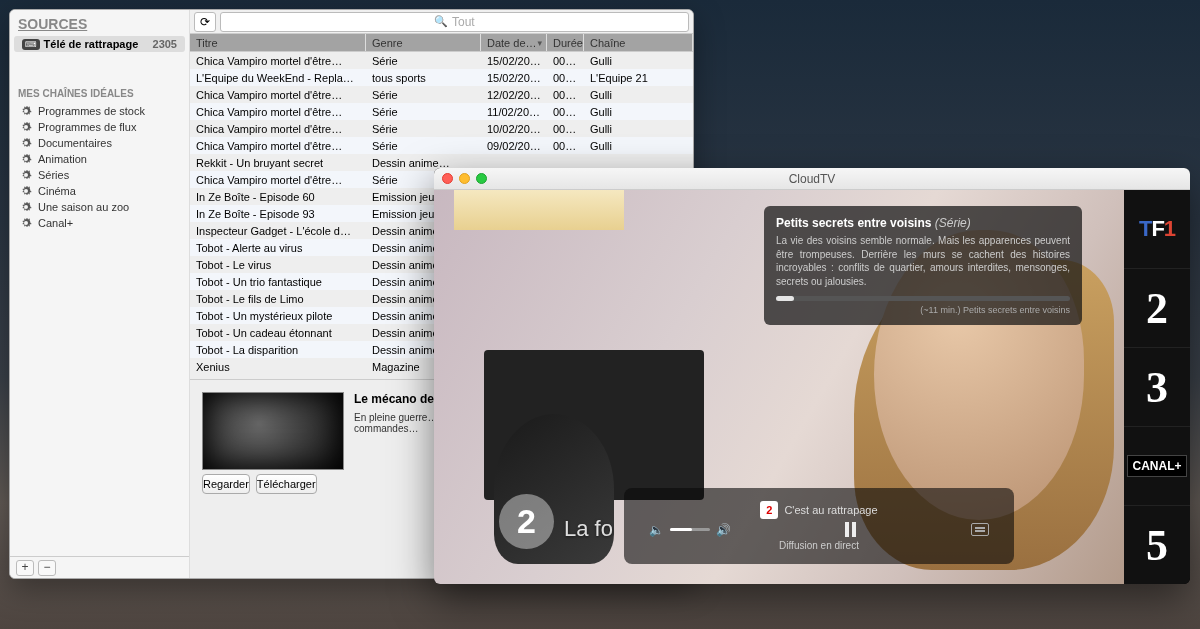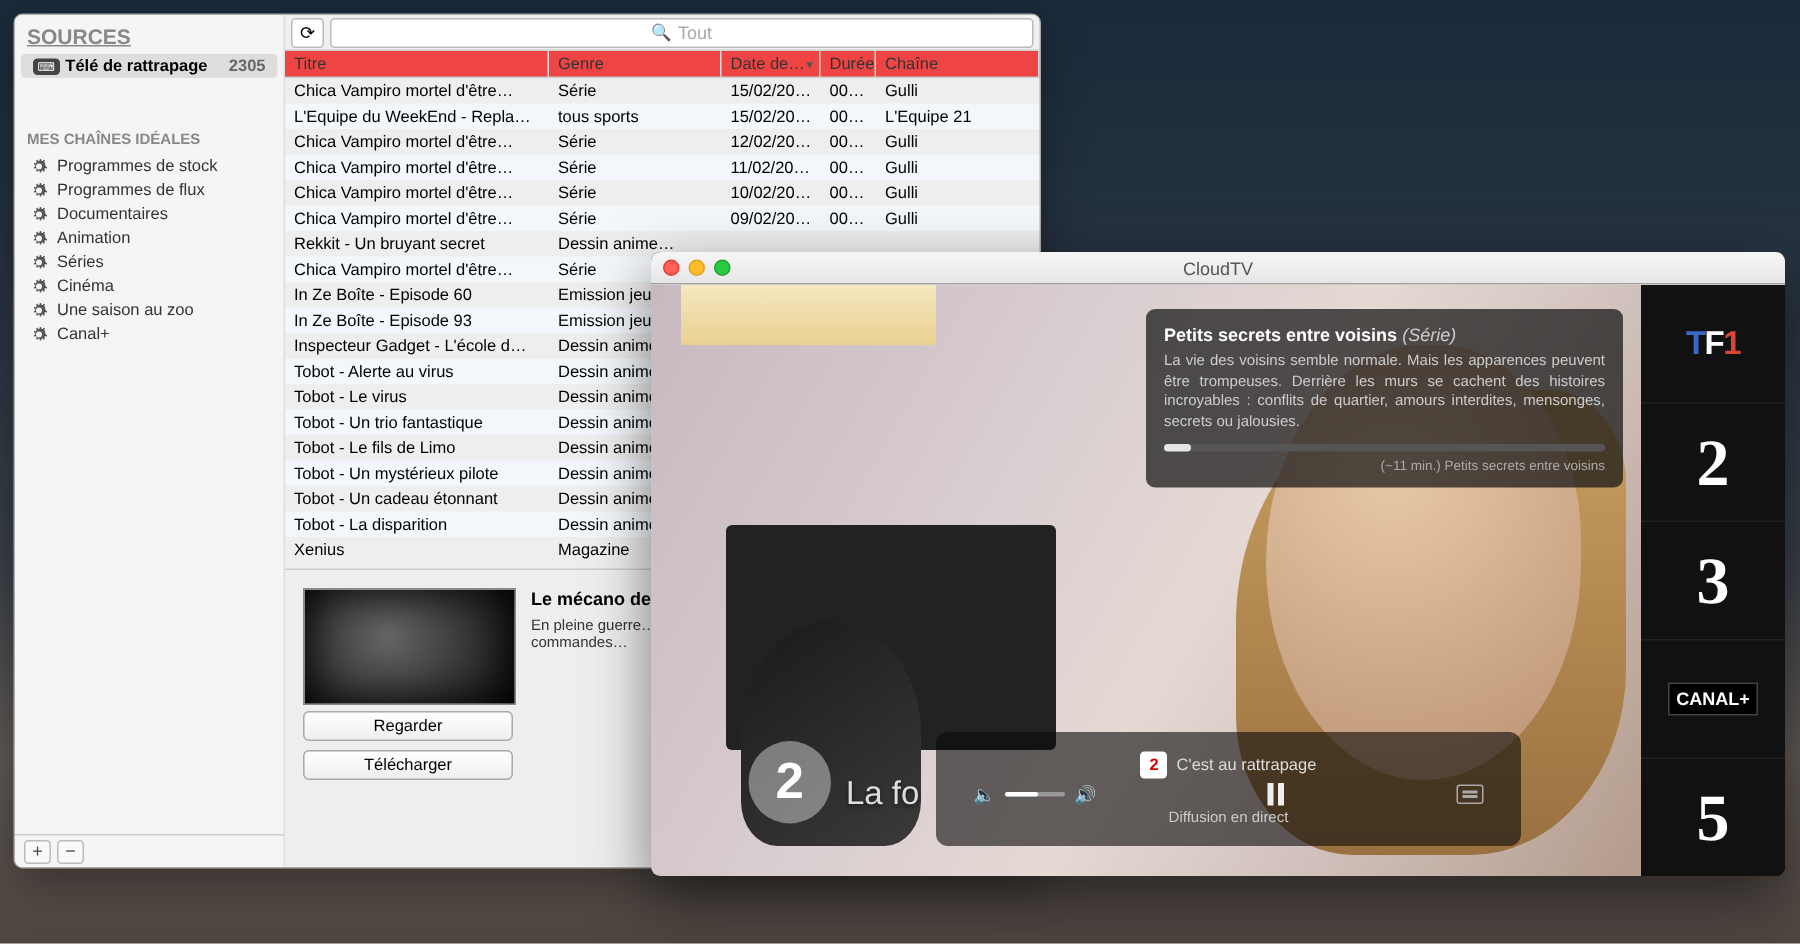--- a/index.html
+++ b/index.html
@@ -29,37 +29,37 @@
 .gear svg { width:100%; height:100%; fill:#555; }
 .sidebar-footer { margin-top:auto; border-top:1px solid #ccc; height:22px; display:flex; align-items:center; gap:4px; padding:0 6px; }
 .sq-btn { width:18px; height:16px; border:1px solid #bbb; border-radius:3px; background:#f9f9f9; font-size:12px; line-height:12px; text-align:center; color:#444; }
 
 .main { flex:1; display:flex; flex-direction:column; min-width:0; }
 .toolbar { height:24px; display:flex; align-items:center; border-bottom:1px solid #ccc; background:#f0f0f0; gap:4px; padding:0 4px; }
 .reload-btn { width:22px; height:20px; border:1px solid #bbb; border-radius:3px; background:#fff; display:flex; align-items:center; justify-content:center; }
 .search-field { flex:1; height:20px; border:1px solid #bbb; border-radius:3px; background:#fff; display:flex; align-items:center; color:#aaa; padding:0 6px; justify-content:center; gap:4px; }
 .mag { font-size:11px; color:#888; }
 
-.table-head { display:flex; height:18px; background:#ef4444; border-bottom:1px solid #ccc; font-size:11px; color:#333; }
+.table-head { display:flex; height:18px; background:#a3a3a3; border-bottom:1px solid #ccc; font-size:11px; color:#333; }
 .th { border-right:1px solid #ddd; padding:2px 6px; display:flex; align-items:center; overflow:hidden; white-space:nowrap; }
 .th.titre{width:176px}.th.genre{width:115px}.th.date{width:66px;position:relative}.th.dur{width:37px}.th.ch{flex:1}
 .th.date::after{content:"▾";position:absolute;right:4px;font-size:9px;color:#555}
 
 .rows { overflow:hidden; font-size:11px; }
 .tr { display:flex; height:17px; align-items:center; }
 .tr:nth-child(even){background:#f3f6fb}
 .td { padding:0 6px; overflow:hidden; white-space:nowrap; text-overflow:ellipsis; }
 .td.titre{width:176px}.td.genre{width:115px}.td.date{width:66px}.td.dur{width:37px}.td.ch{flex:1}
 
 .detail { margin-top:4px; height:178px; background:#eee; border-top:1px solid #ccc; display:flex; padding:12px; gap:10px; }
 .thumb { width:142px; height:78px; background:radial-gradient(circle at 40% 40%,#666,#111); border:1px solid #888; box-shadow:inset 0 0 30px #000; }
 .detail-right { flex:1; display:flex; flex-direction:column; gap:6px; min-width:0; }
 .detail-title { font-weight:600; font-size:12px; }
 .detail-desc { font-size:10px; color:#333; max-height:54px; overflow:hidden; }
-.detail-btns { display:flex; flex-direction:column; gap:6px; width:140px; margin-top:4px; }
+.detail-btns { display:flex; flex-direction:row; gap:6px; width:140px; margin-top:4px; }
 .pill-btn { height:20px; border:1px solid #aaa; border-radius:4px; background:linear-gradient(#fff,#eee); font-size:11px; text-align:center; line-height:18px; }
 
 
 .cloud-win { position:absolute; left:434px; top:168px; width:756px; height:416px; background:#000; border-radius:6px; box-shadow:0 15px 40px rgba(0,0,0,.5); overflow:hidden; display:flex; flex-direction:column; }
 .cloud-win .titlebar { background:linear-gradient(#f6f6f6,#e6e6e6); }
 .cloud-body { flex:1; position:relative; display:flex; }
 .video-area { flex:1; position:relative; background:linear-gradient(120deg,#c8b8c0 0%,#d9ced0 35%,#e5d9d4 55%,#d0c0bb 75%,#b39b8b 100%); overflow:hidden; }
 .video-area::before{content:"";position:absolute;left:20px;top:0;width:170px;height:40px;background:linear-gradient(#f5e8c0,#e8d090)}
 .desk{position:absolute;left:50px;top:160px;width:220px;height:150px;background:#222;border-radius:4px}
 .face{position:absolute;right:40px;top:40px;width:210px;height:290px;background:radial-gradient(circle at 40% 30%,#e8c8a8,#b89070);border-radius:50% 45% 50% 50%}
@@ -83,21 +83,21 @@
 .ctrl-mid{display:flex;align-items:center;justify-content:space-between;width:340px}
 .vol{display:flex;align-items:center;gap:6px}
 .vol-track{width:40px;height:3px;background:#999;border-radius:2px;position:relative}
 .vol-fill{height:100%;width:55%;background:#fff;border-radius:2px}
 .pause-btn{display:flex;gap:3px}
 .pause-btn span{width:4px;height:15px;background:#eee}
 .cc-btn{width:18px;height:13px;border:1px solid #aaa;border-radius:2px;position:relative}
 .cc-btn::after{content:"";position:absolute;left:3px;top:3px;width:10px;height:2px;background:#aaa;box-shadow:0 3px 0 #aaa}
 .ctrl-bot{font-size:10px;color:#ccc}
 
-.ch-strip { width:96px; background:#111; display:flex; flex-direction:column; }
+.ch-strip { width:66px; background:#111; display:flex; flex-direction:column; }
 .ch-cell{flex:1;display:flex;align-items:center;justify-content:center;border-bottom:1px solid #222;color:#fff;font-weight:700}
 .ch-cell:last-child{border-bottom:none}
 .tf1{font-size:22px;letter-spacing:-1px}
 .tf1 .t{color:#3a68c8}.tf1 .f{color:#fff}.tf1 .one{color:#d43}
 .big2,.big3,.big5{font-size:44px;font-family:Georgia,serif}
 .cplus{background:#000;color:#fff;border:1px solid #444;padding:3px 4px;font-size:12px;font-weight:700}
 </style>
 </head>
 <body>
 

